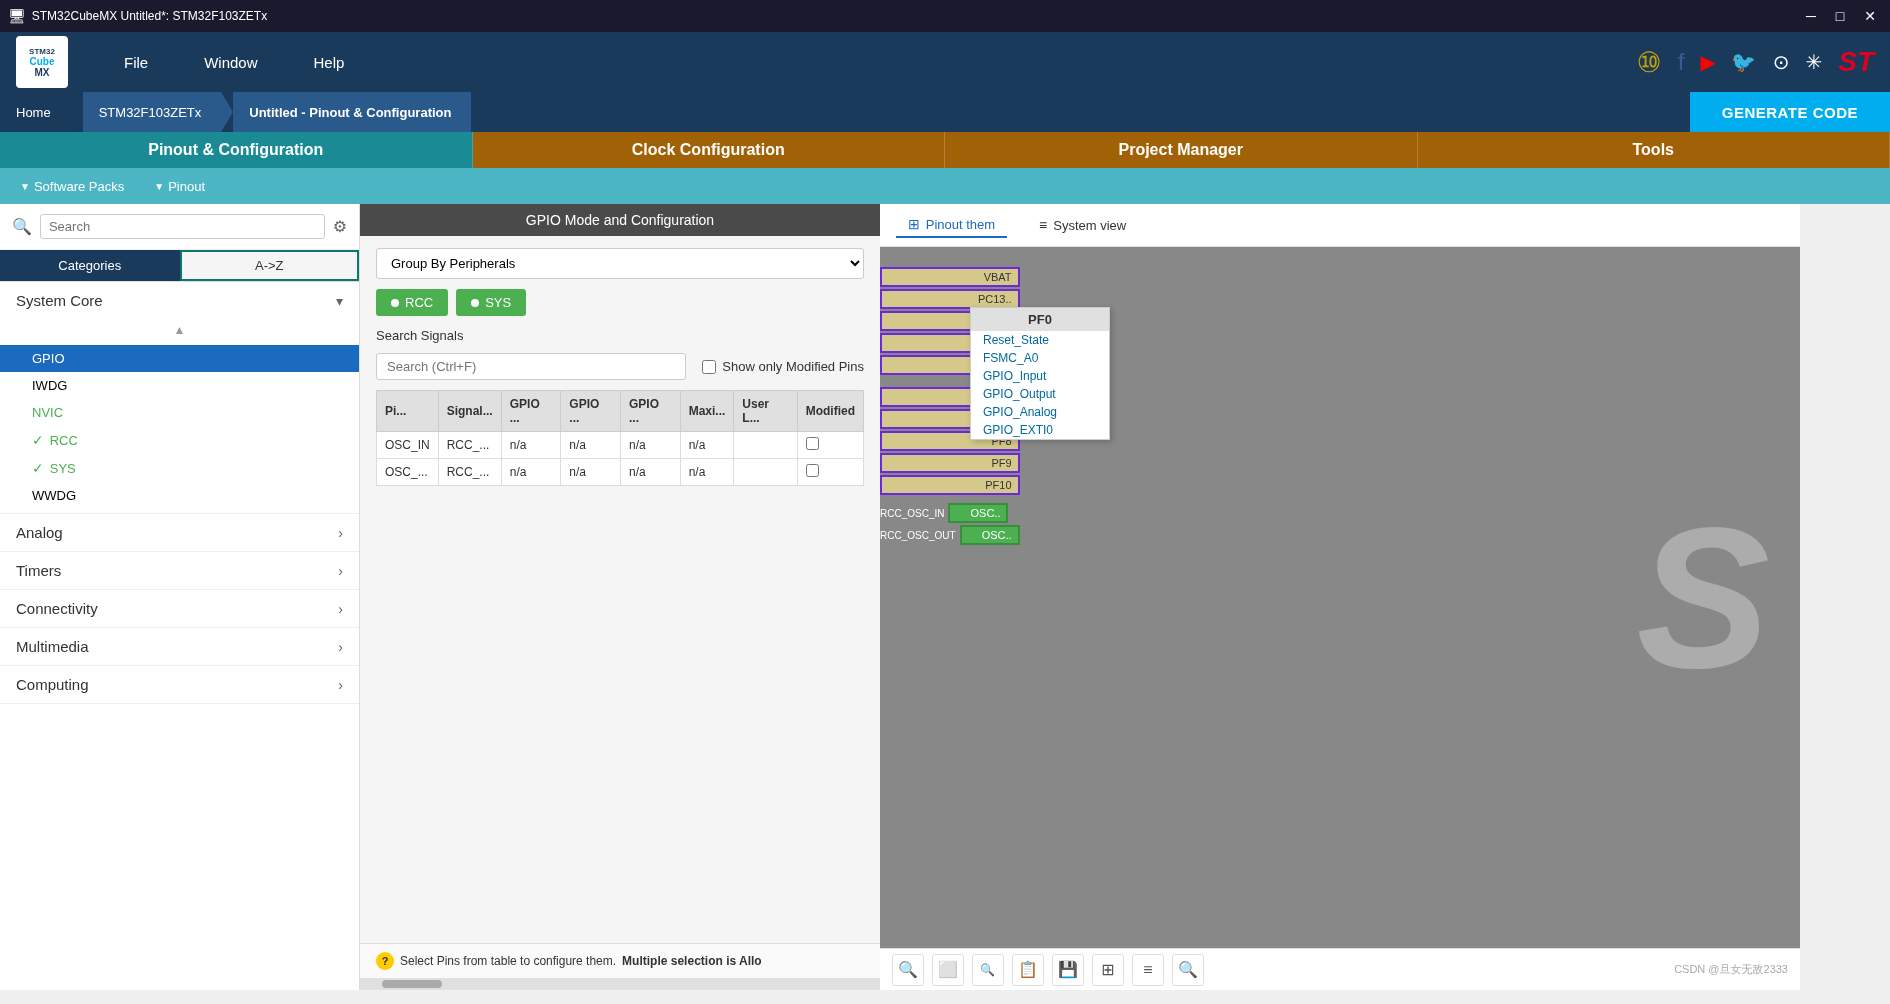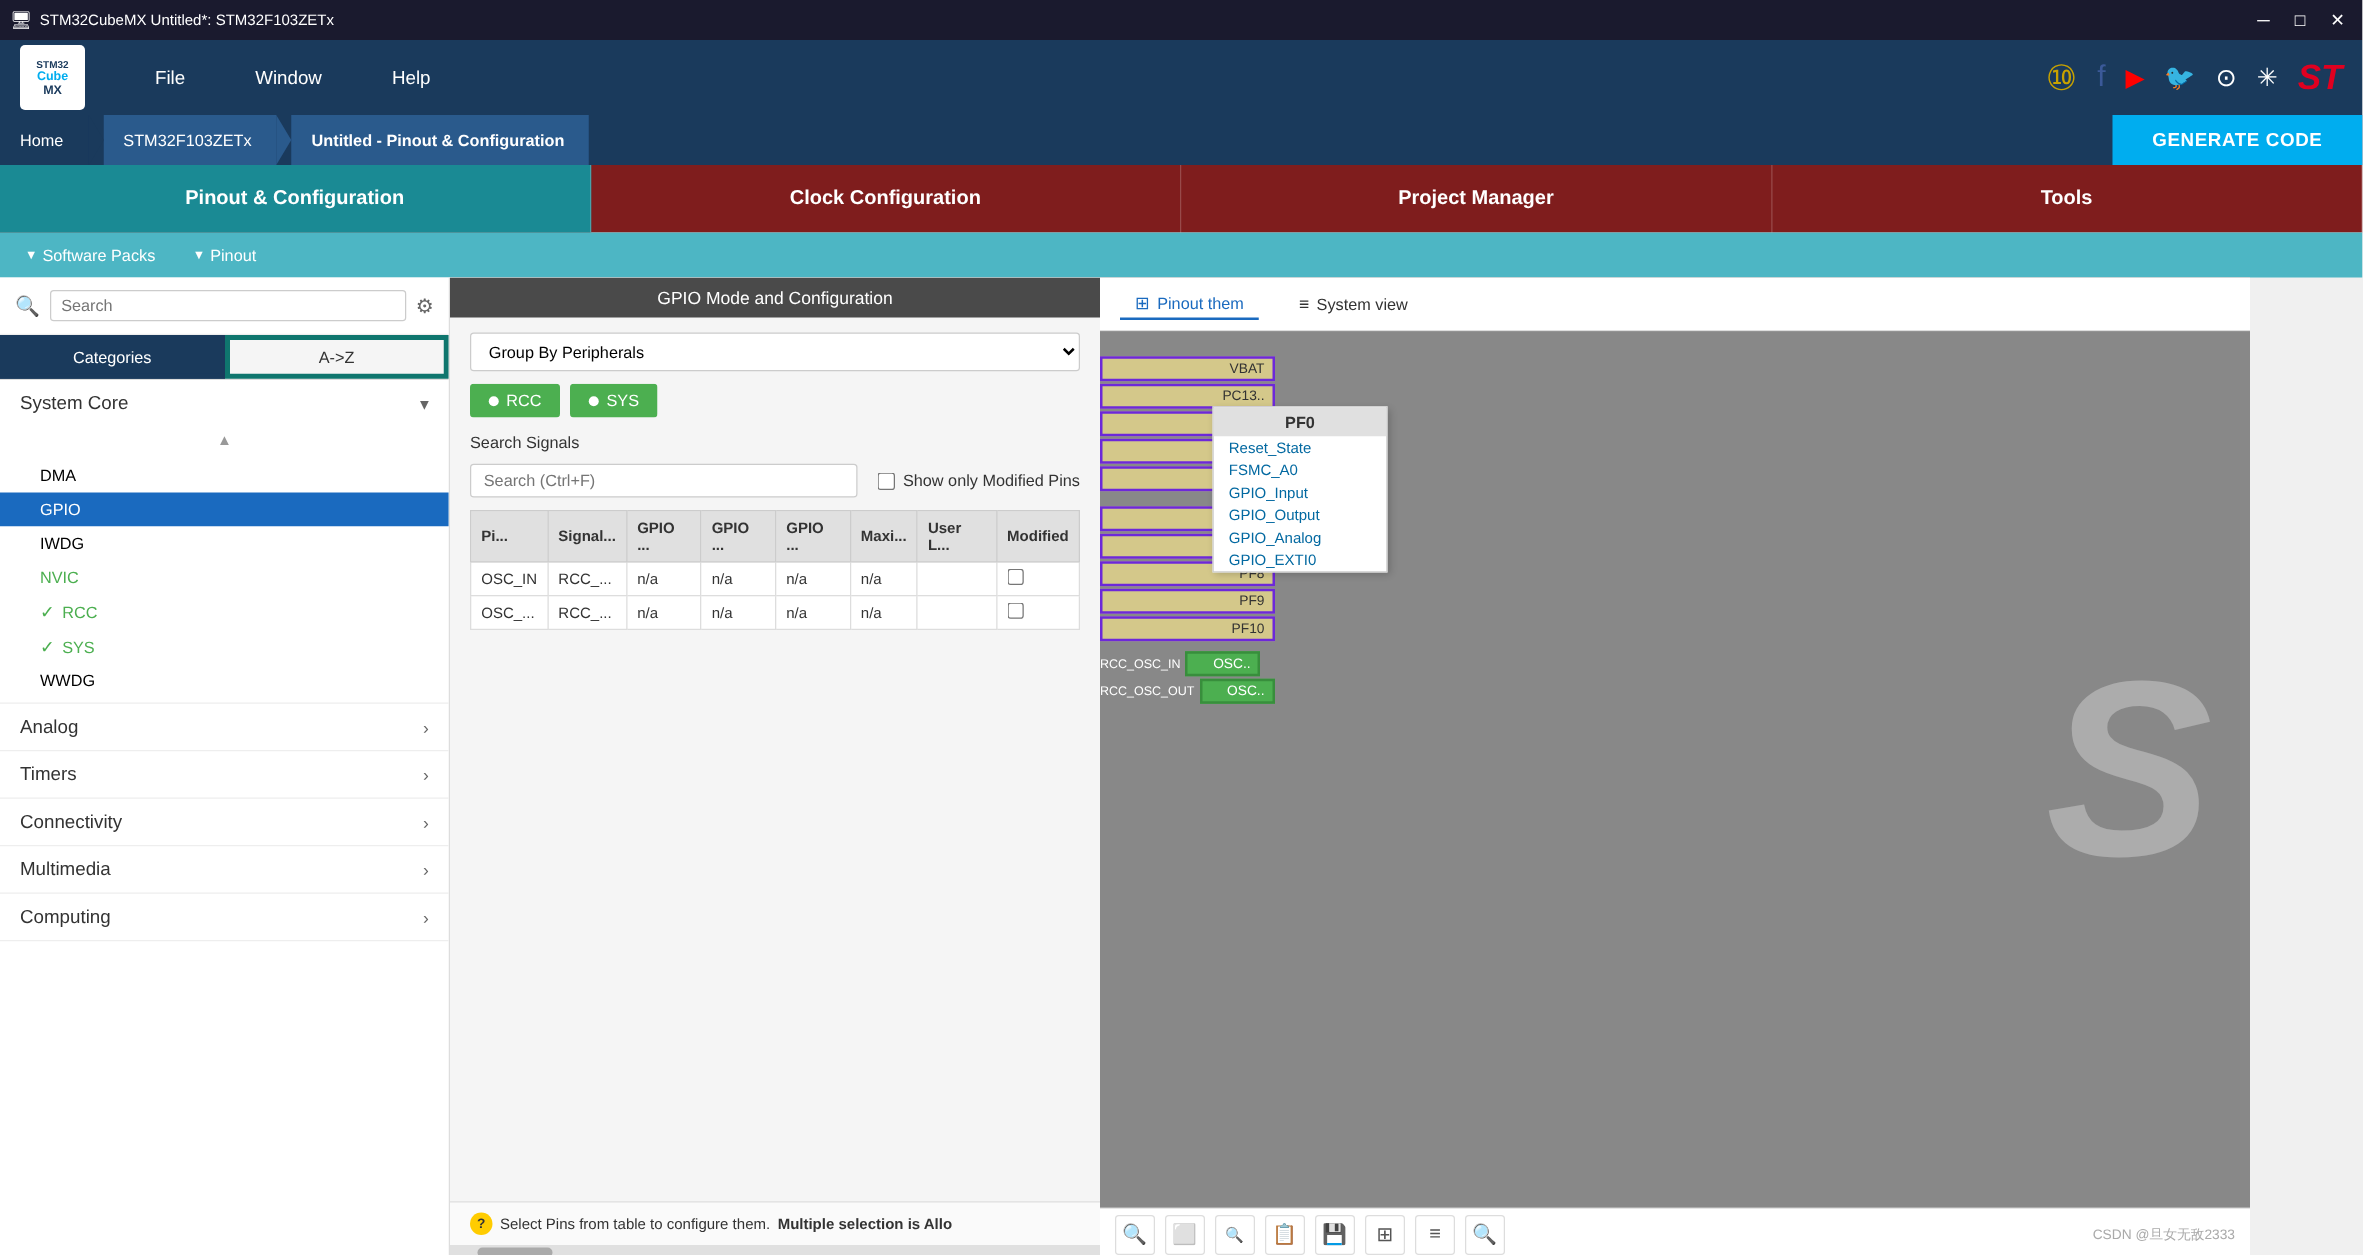--- a/index.html
+++ b/index.html
@@ -103,22 +103,22 @@
       color: white;
       font-size: 15px;
       font-weight: bold;
       border: none;
       cursor: pointer;
       letter-spacing: 0.5px;
     }
 
     
     .main-tabs {
-      height: 54px;
-      background: #7f1d1d;
+      height: 36px;
+      background: #a16207;
       display: flex;
       align-items: stretch;
     }
     .main-tab {
       flex: 1;
       display: flex;
       align-items: center;
       justify-content: center;
       color: white;
       font-size: 16px;
@@ -182,21 +182,21 @@
     .sidebar-tabs {
       display: flex;
       border-bottom: 1px solid #ddd;
     }
     .sidebar-tab {
       flex: 1;
       padding: 6px 0;
       text-align: center;
       font-size: 13px;
       cursor: pointer;
-      border: 4px solid #0f766e;
+      border: 2px solid #0f766e;
     }
     .sidebar-tab.active { background: #1a3a5c; color: white; border-color: #1a3a5c; }
     .sidebar-tab:not(.active) { background: #f5f5f5; color: #333; }
 
     
     .category-section { border-bottom: 1px solid #eee; }
     .category-header {
       padding: 10px 16px;
       display: flex;
       align-items: center;
@@ -558,23 +558,20 @@
 
     <div class="category-section">
       <div class="category-header">
         <span>System Core</span>
         <span class="category-chevron">▾</span>
       </div>
       <div class="scroll-handle">
         <span class="scroll-arrow">▲</span>
       </div>
       <div class="subcategory-list">
-        <div class="subcategory-item">
-          <span>DMA</span>
-        </div>
         <div class="subcategory-item selected">
           <span>GPIO</span>
         </div>
         <div class="subcategory-item">
           <span>IWDG</span>
         </div>
         <div class="subcategory-item" style="color:#4caf50;">
           <span>NVIC</span>
         </div>
         <div class="subcategory-item">

